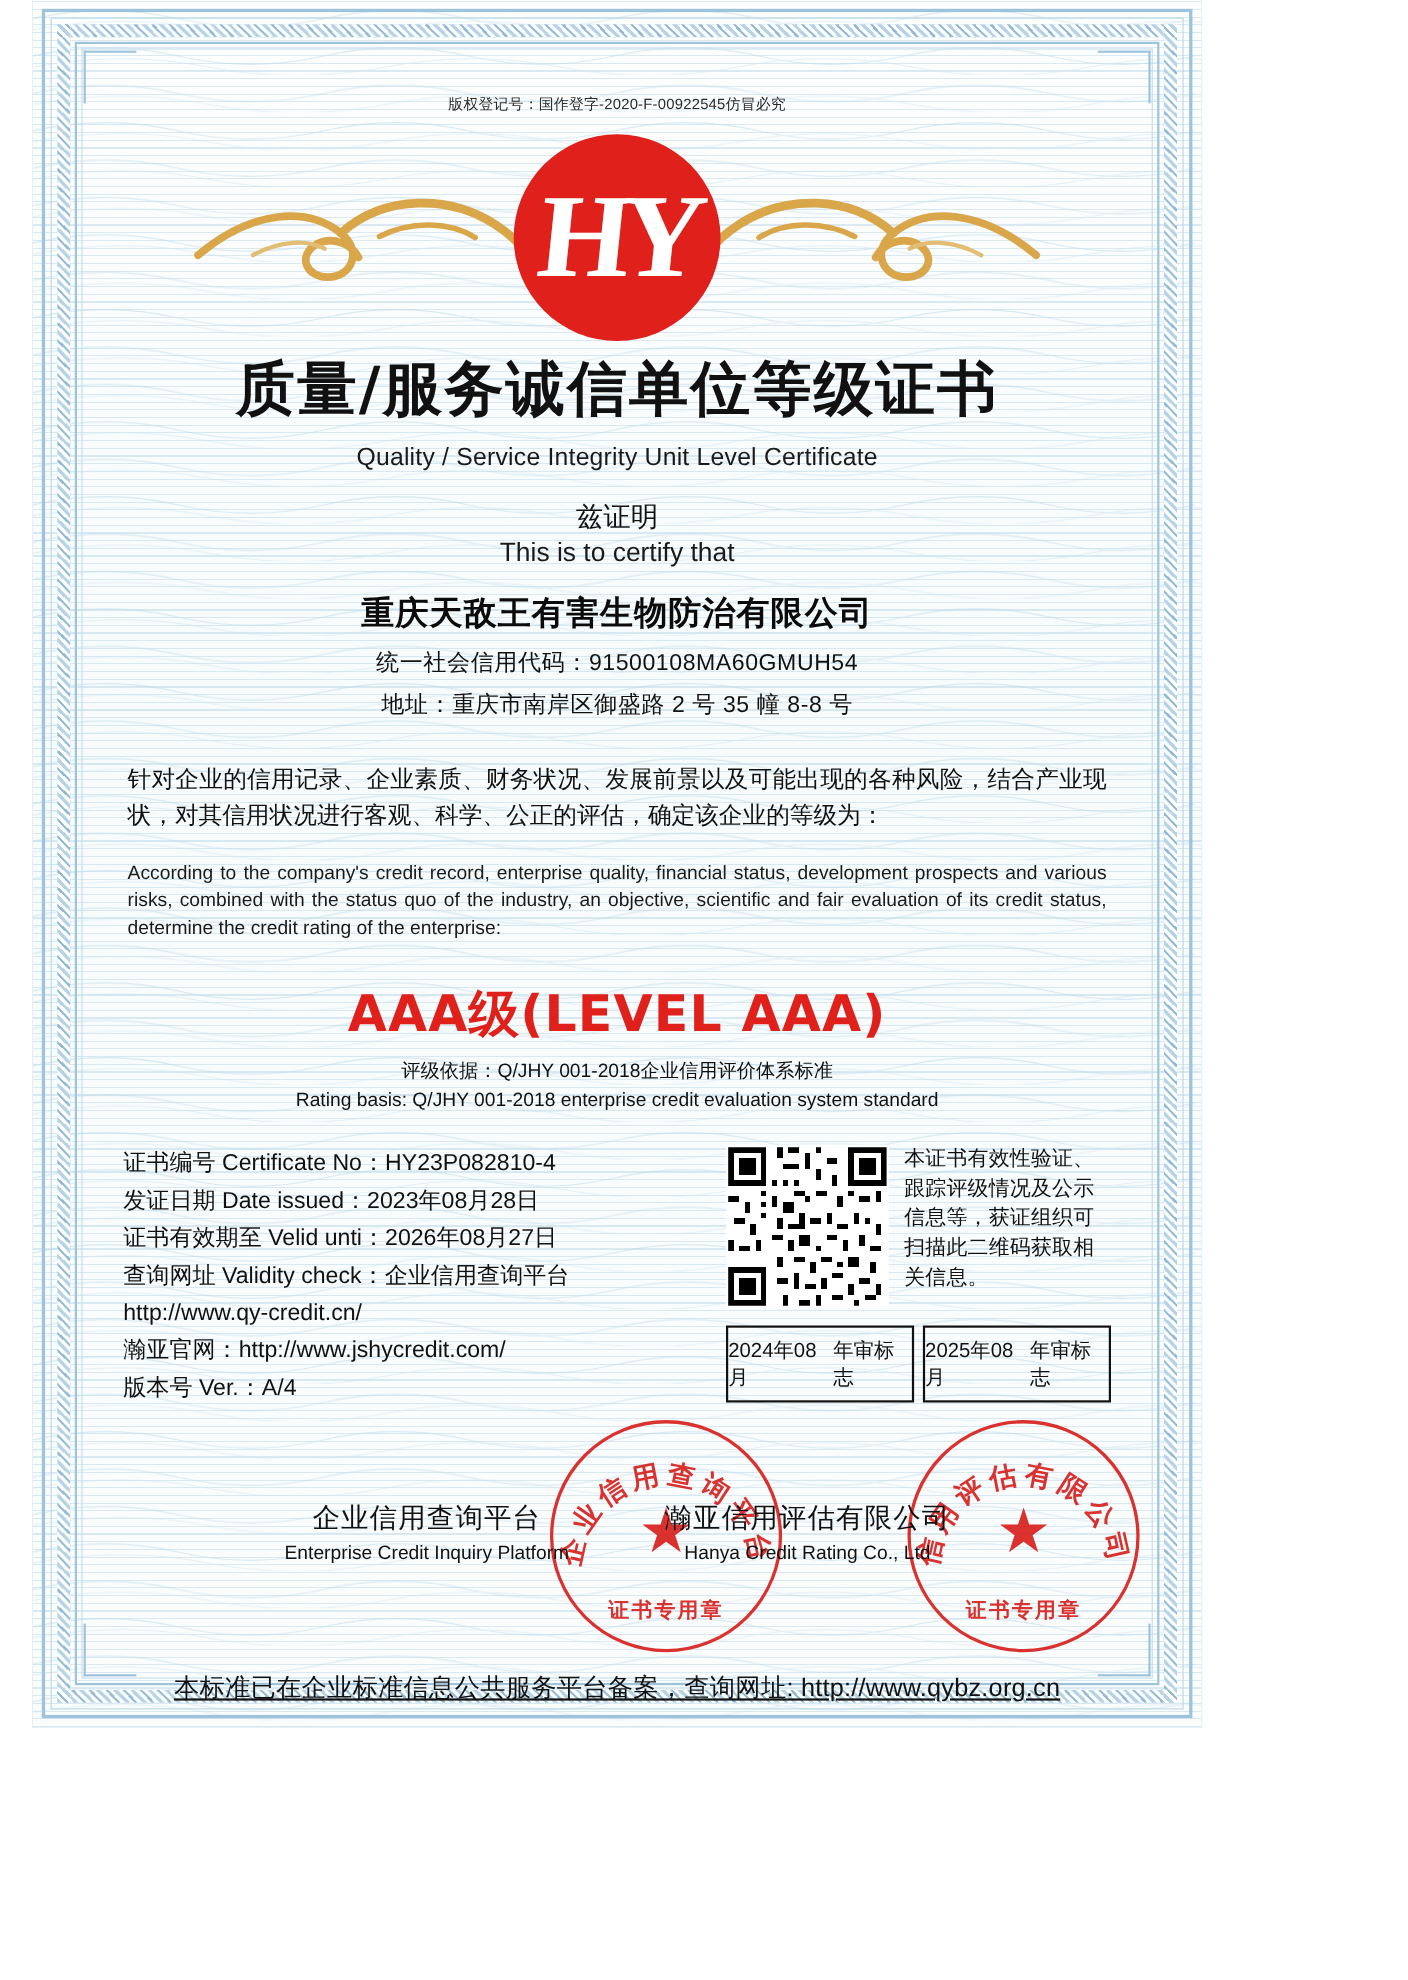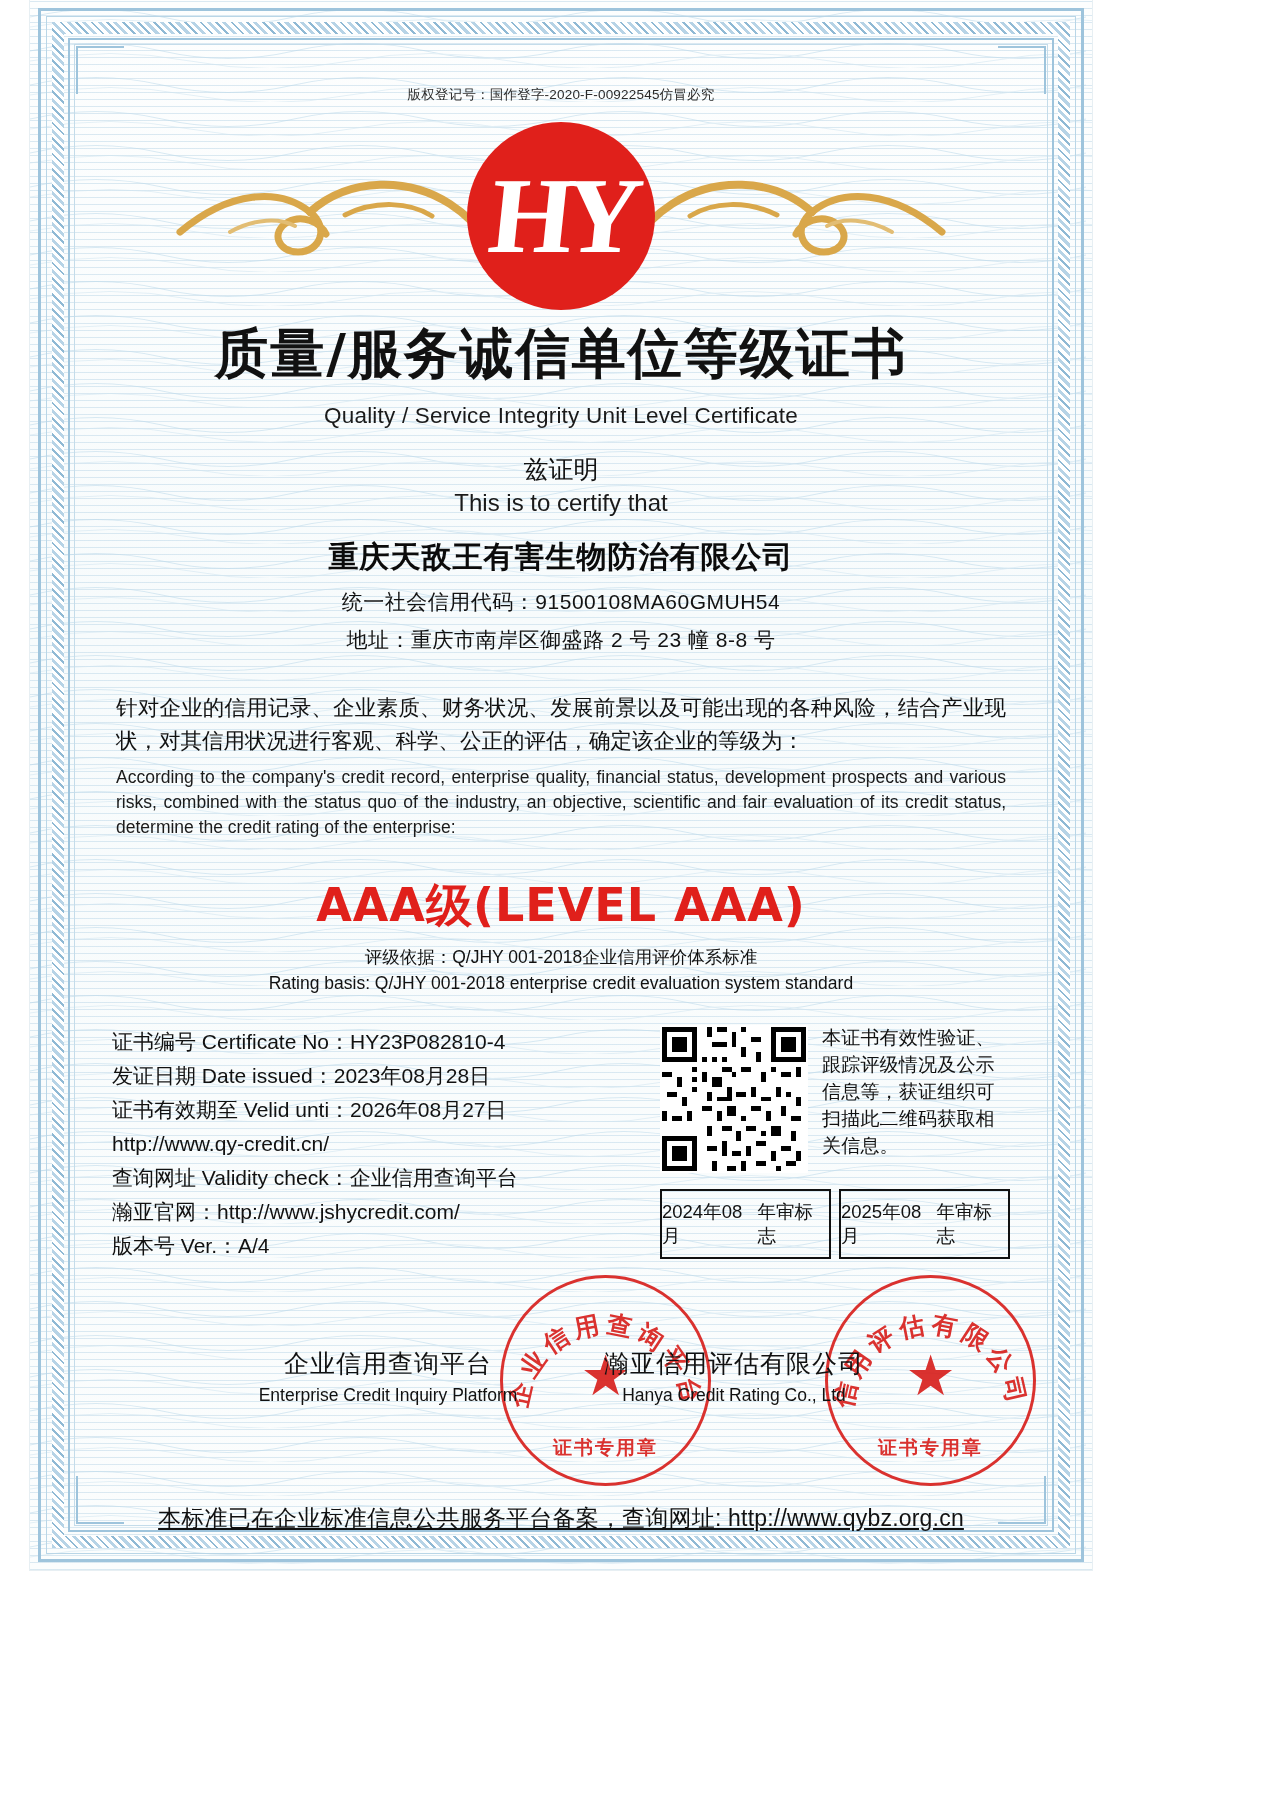--- a/index.html
+++ b/index.html
@@ -191,21 +191,21 @@
     font-size: 21.5px;
     color: #111;
     line-height: 1.55;
     text-align: justify;
     text-indent: 0;
   }
   .para .en {
     font-size: 17.5px;
     color: #1a1a1a;
     line-height: 1.45;
-    margin-top: 6px;
+    margin-top: 22px;
     text-align: justify;
   }
 
   .level {
     text-align: center;
     color: #e0201b;
     font-size: 46px;
     font-weight: bold;
     margin-top: 34px;
     letter-spacing: 1px;
@@ -399,38 +399,38 @@
     </div>
 
     <div class="title-cn">质量/服务诚信单位等级证书</div>
     <div class="title-en">Quality / Service Integrity Unit Level Certificate</div>
 
     <div class="certify-cn">兹证明</div>
     <div class="certify-en">This is to certify that</div>
 
     <div class="company">重庆天敌王有害生物防治有限公司</div>
     <div class="code-line">统一社会信用代码：91500108MA60GMUH54</div>
-    <div class="addr-line">地址：重庆市南岸区御盛路 2 号 23 幢 8-8 号</div>
+    <div class="addr-line">地址：重庆市南岸区御盛路 2 号 35 幢 8-8 号</div>
 
     <div class="para">
       <div class="cn">针对企业的信用记录、企业素质、财务状况、发展前景以及可能出现的各种风险，结合产业现状，对其信用状况进行客观、科学、公正的评估，确定该企业的等级为：</div>
       <div class="en">According to the company's credit record, enterprise quality, financial status, development prospects and various risks, combined with the status quo of the industry, an objective, scientific and fair evaluation of its credit status, determine the credit rating of the enterprise:</div>
     </div>
 
     <div class="level">AAA级(LEVEL AAA)</div>
     <div class="basis-cn">评级依据：Q/JHY 001-2018企业信用评价体系标准</div>
     <div class="basis-en">Rating basis: Q/JHY 001-2018 enterprise credit evaluation system standard</div>
 
     <div class="mid">
       <div class="details">
         <div class="row">证书编号 Certificate No：HY23P082810-4</div>
         <div class="row">发证日期 Date issued：2023年08月28日</div>
         <div class="row">证书有效期至 Velid unti：2026年08月27日</div>
+        <div class="row">查询网址 Validity check：企业信用查询平台</div>
         <div class="row">http://www.qy-credit.cn/</div>
-        <div class="row">查询网址 Validity check：企业信用查询平台</div>
         <div class="row">瀚亚官网：http://www.jshycredit.com/</div>
         <div class="row">版本号 Ver.：A/4</div>
       </div>
 
       <div class="qr-col">
         <div class="qr-top">
           <svg class="qr" viewBox="0 0 29 29" shape-rendering="crispEdges">
             <rect width="29" height="29" fill="#ffffff"></rect>
             <g fill="#000000">
 

